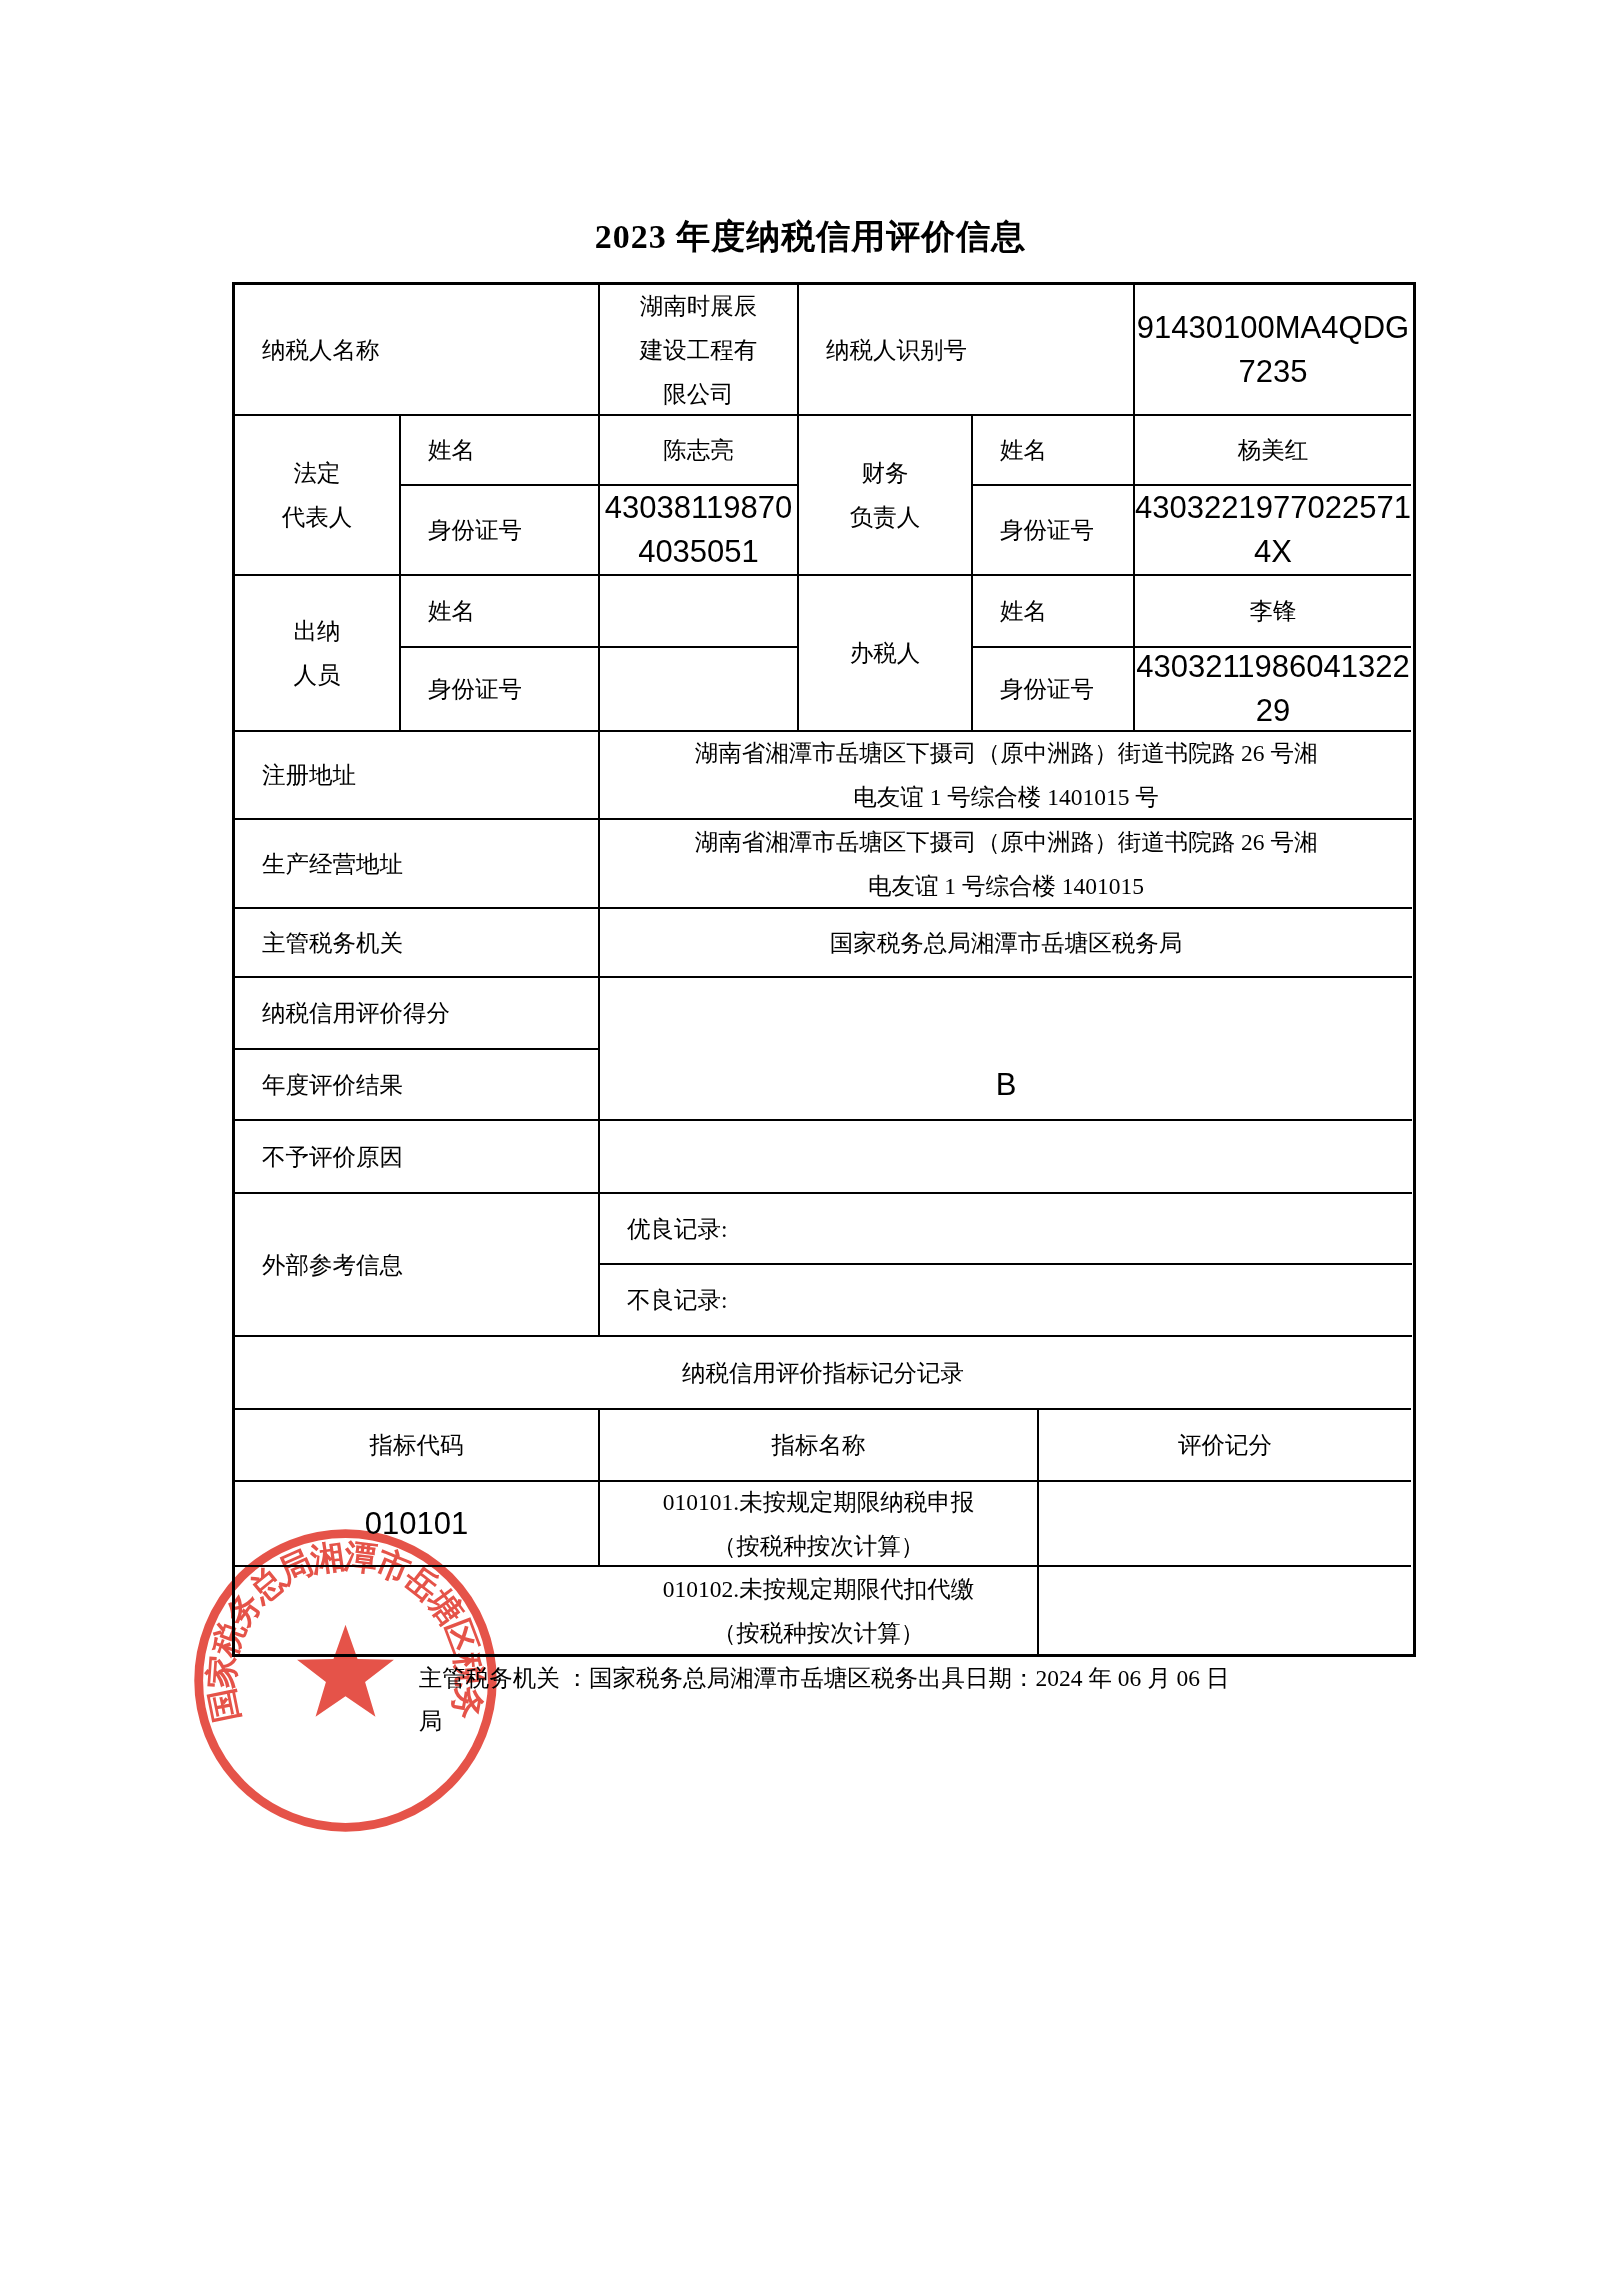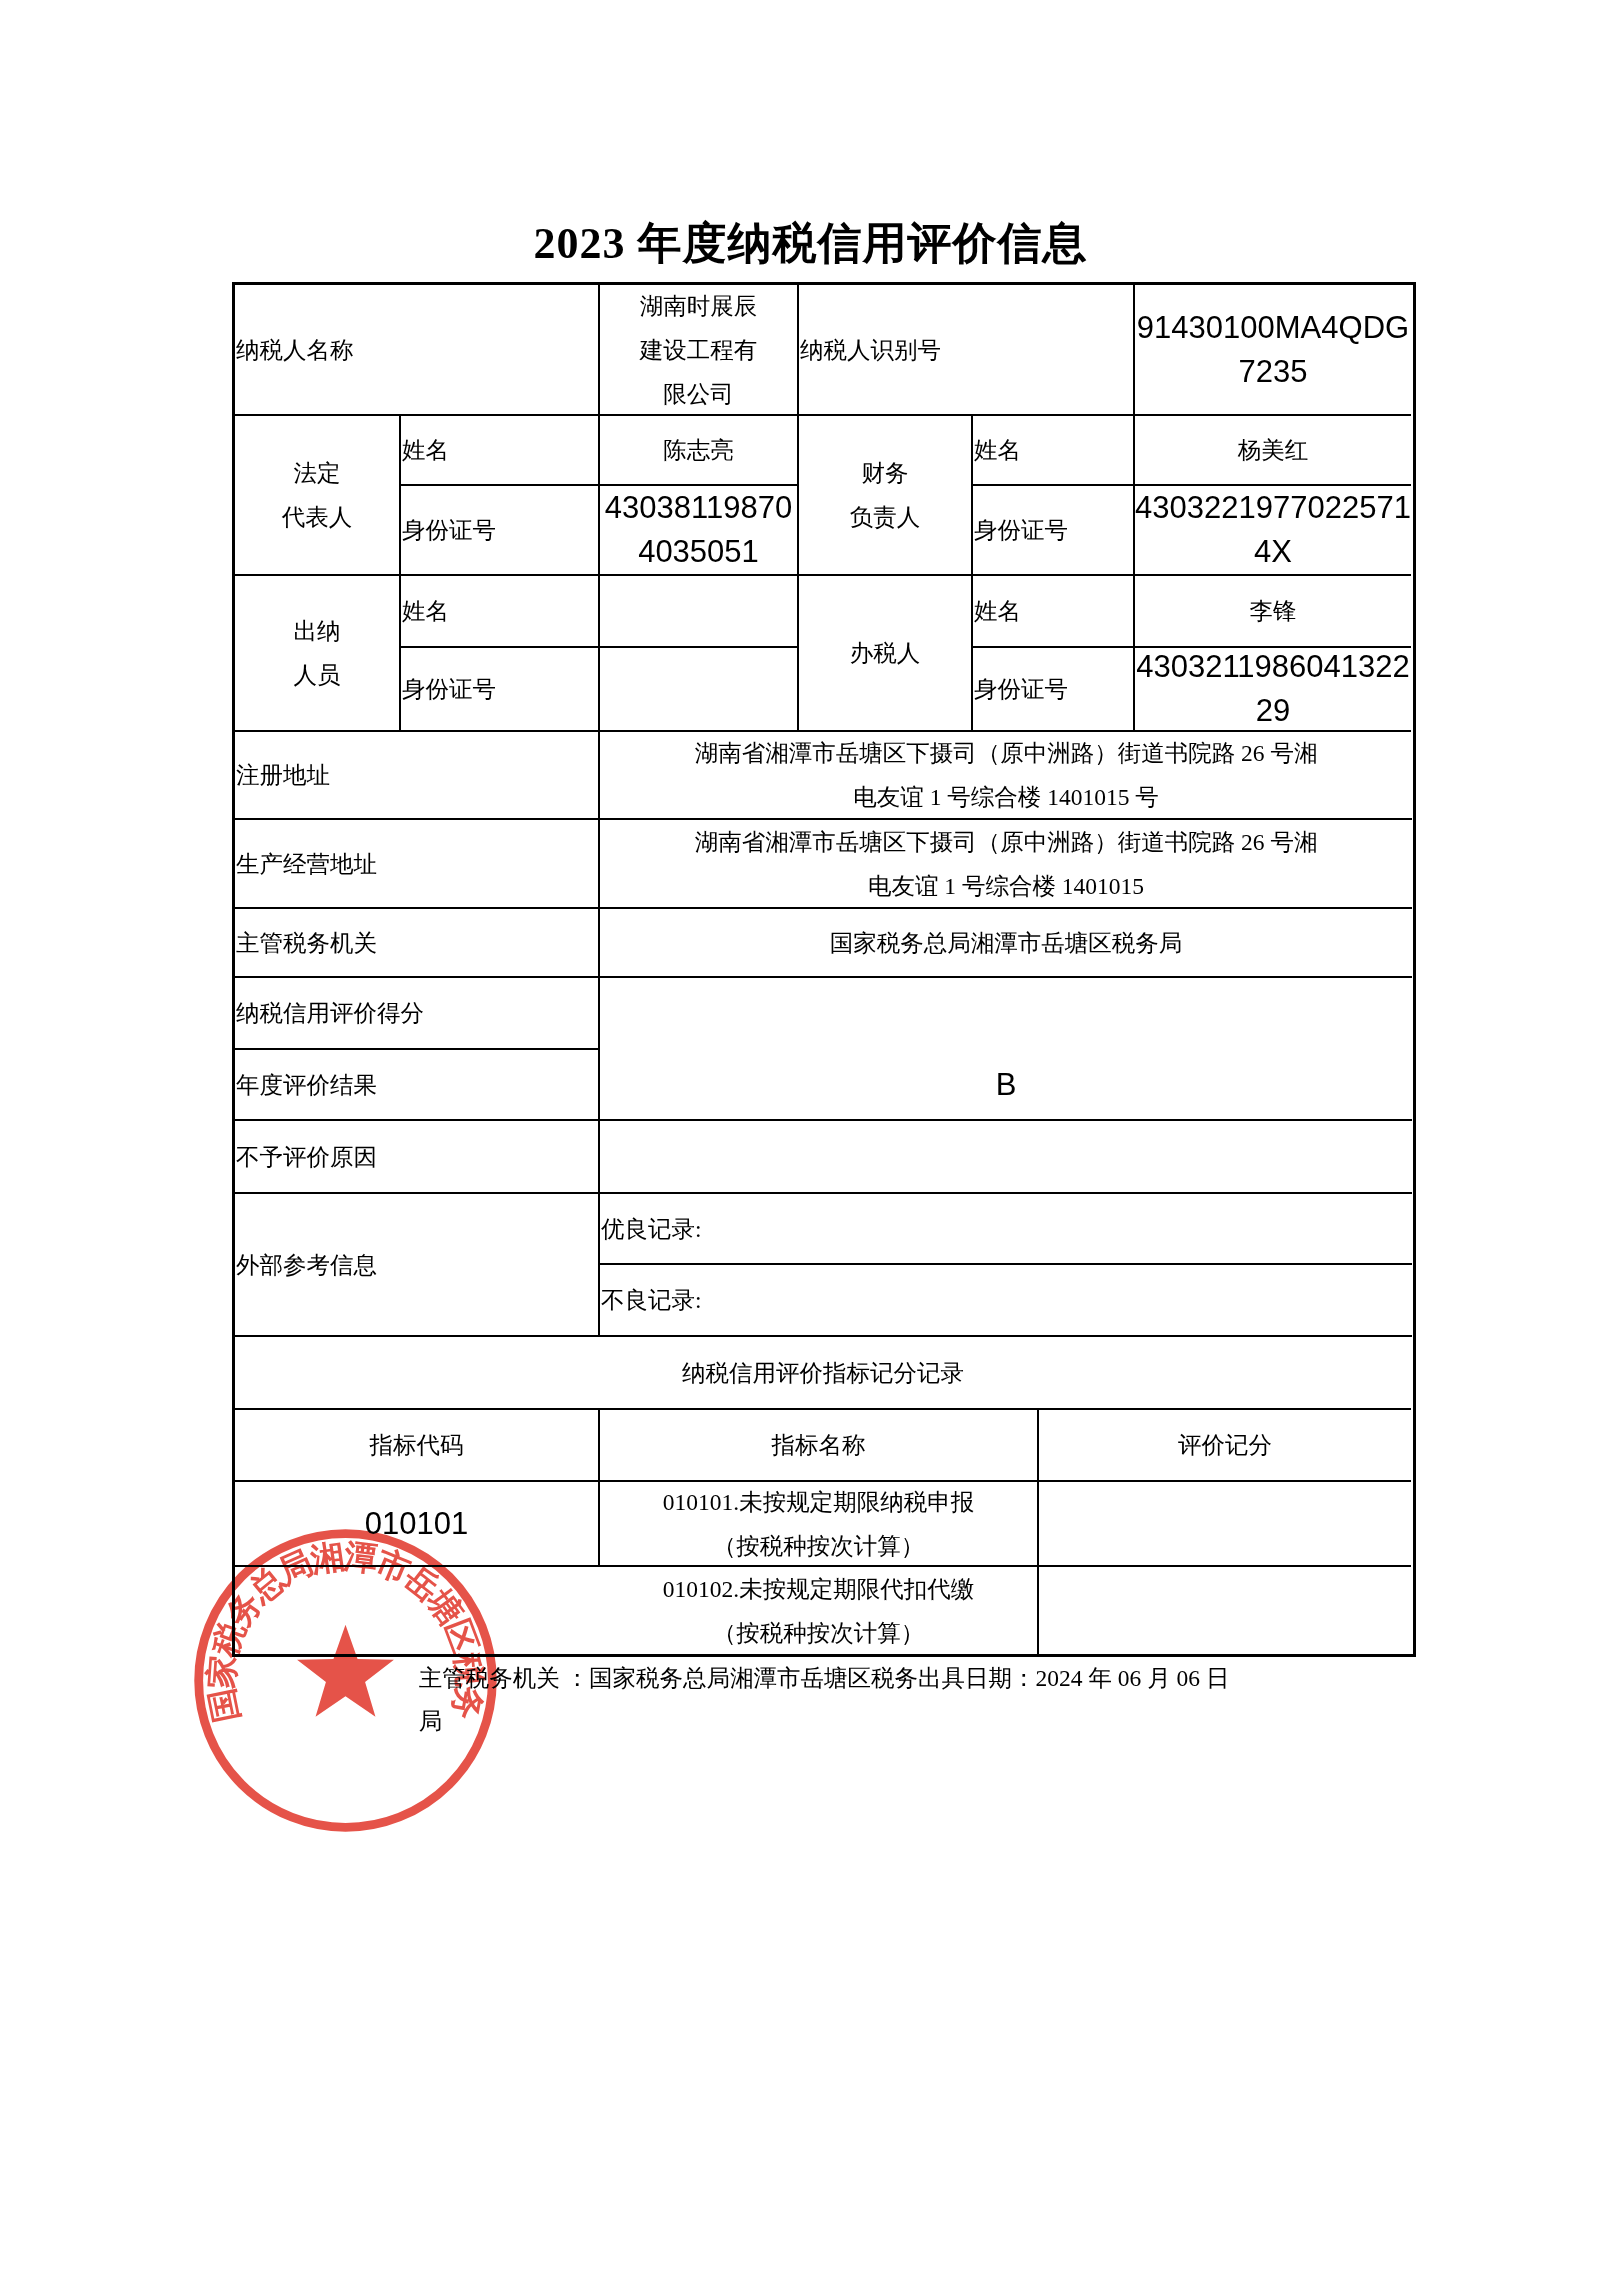--- a/index.html
+++ b/index.html
@@ -2,41 +2,41 @@
 <html><head>
 <meta charset="utf-8">
 <style>
   html,body{margin:0;padding:0;}
   body{
     width:1621px;height:2293px;position:relative;background:#ffffff;
     font-family:"Liberation Serif","DejaVu Serif",serif;color:#000;
   }
   .title{
     position:absolute;left:0;top:214px;width:1621px;text-align:center;
-    font-size:44px;font-weight:bold;letter-spacing:1px;
+    font-size:34px;font-weight:bold;letter-spacing:1px;
   }
   .doc{
     position:absolute;left:232px;top:282px;width:1184px;
     border:3.9px solid #000;box-sizing:border-box;background:transparent;
   }
   .grid{display:grid;}
   .gA{grid-template-columns:166px 199px 199px 174px 162px 276px;
       grid-template-rows:131px 70px 90px 72px 84px;}
   .gB{grid-template-columns:365px 812px;
       grid-template-rows:88px 89px 69px 72px 71px 73px 71px 72px;}
   .gC{grid-template-columns:1176px;grid-template-rows:73px;}
   .gD{grid-template-columns:365px 439px 372px;
       grid-template-rows:72px 85px 87px;}
   .cell{
     box-sizing:border-box;border-right:2px solid #000;border-bottom:2px solid #000;
     display:flex;align-items:center;justify-content:center;
     font-size:23.5px;line-height:44px;text-align:center;white-space:pre-line;
     overflow:hidden;
   }
-  .cell.lab{justify-content:flex-start;text-align:right;padding-left:1px;}
+  .cell.lab{justify-content:flex-start;text-align:right;padding-left:27px;}
   .cell.noR{border-right:none;}
   .cell.noB{border-bottom:none;}
   .num{font-family:"Liberation Sans","DejaVu Sans",sans-serif;font-size:31px;}
   .footer{
     position:absolute;left:232px;top:1657px;width:1184px;
     display:flex;justify-content:center;align-items:flex-start;
     font-size:23.5px;line-height:43px;
   }
   .footer .left{white-space:pre-line;max-width:627px;text-align:left;}
   .footer .right{white-space:nowrap;}

